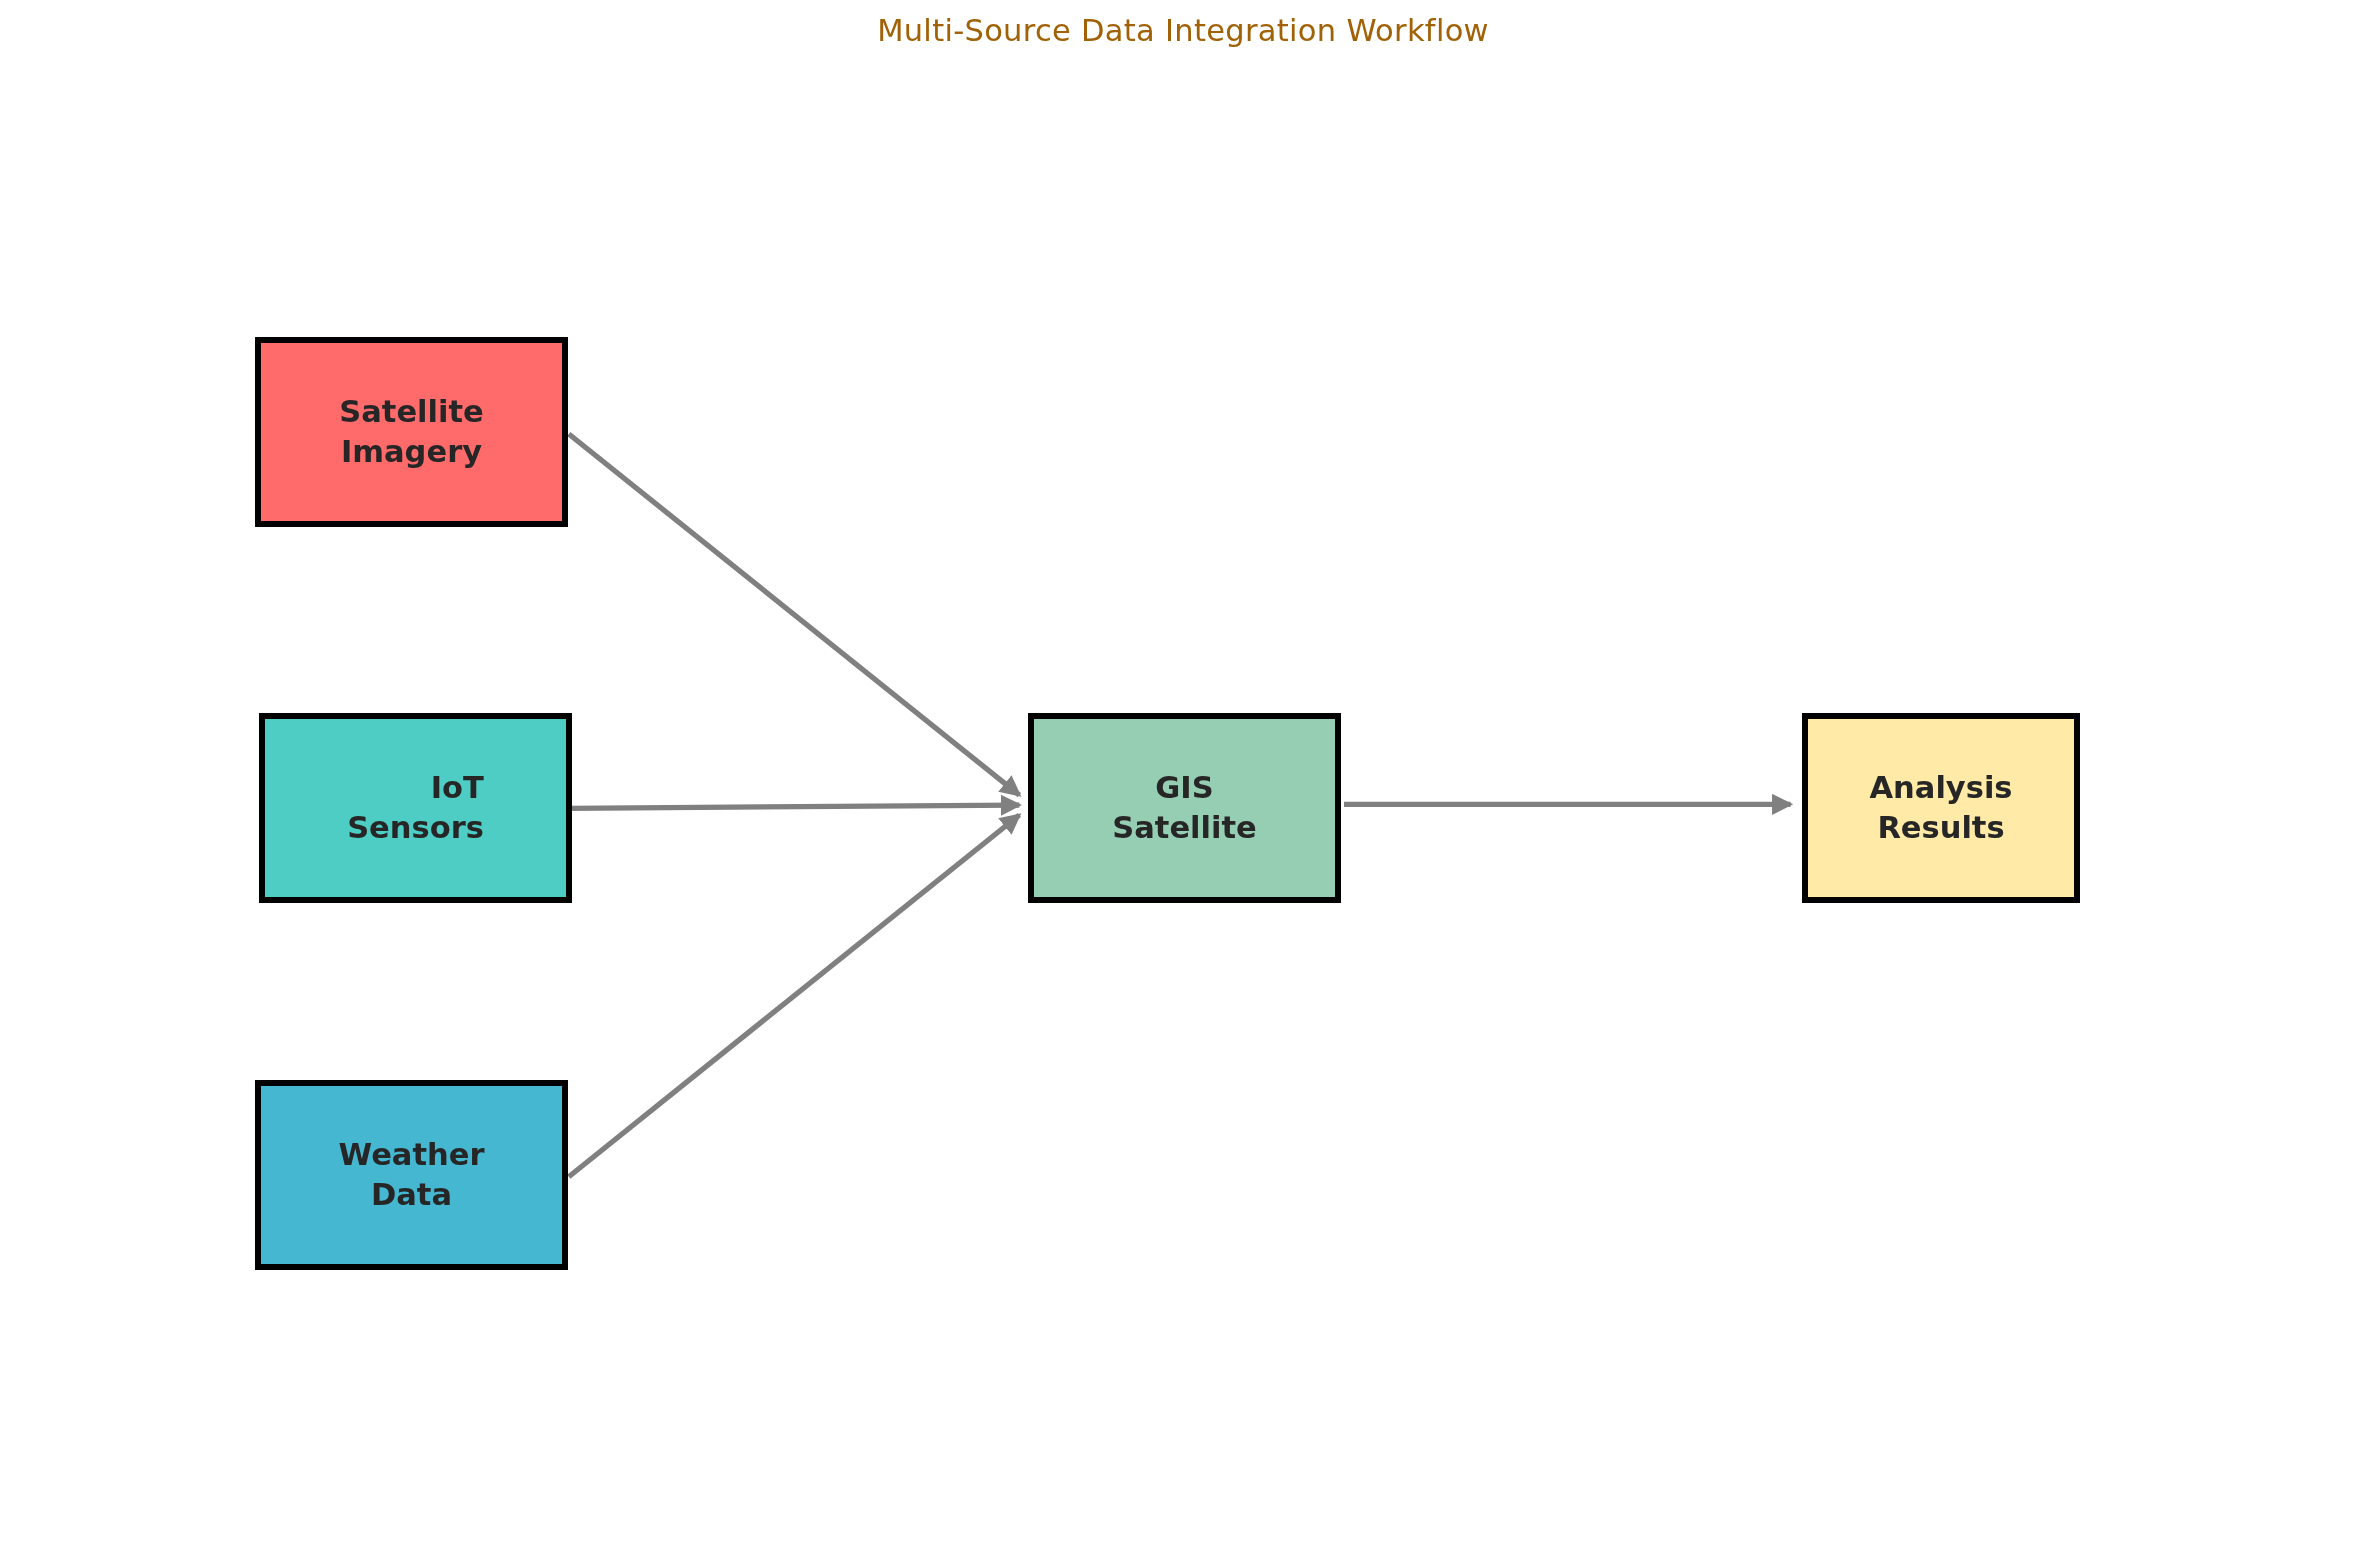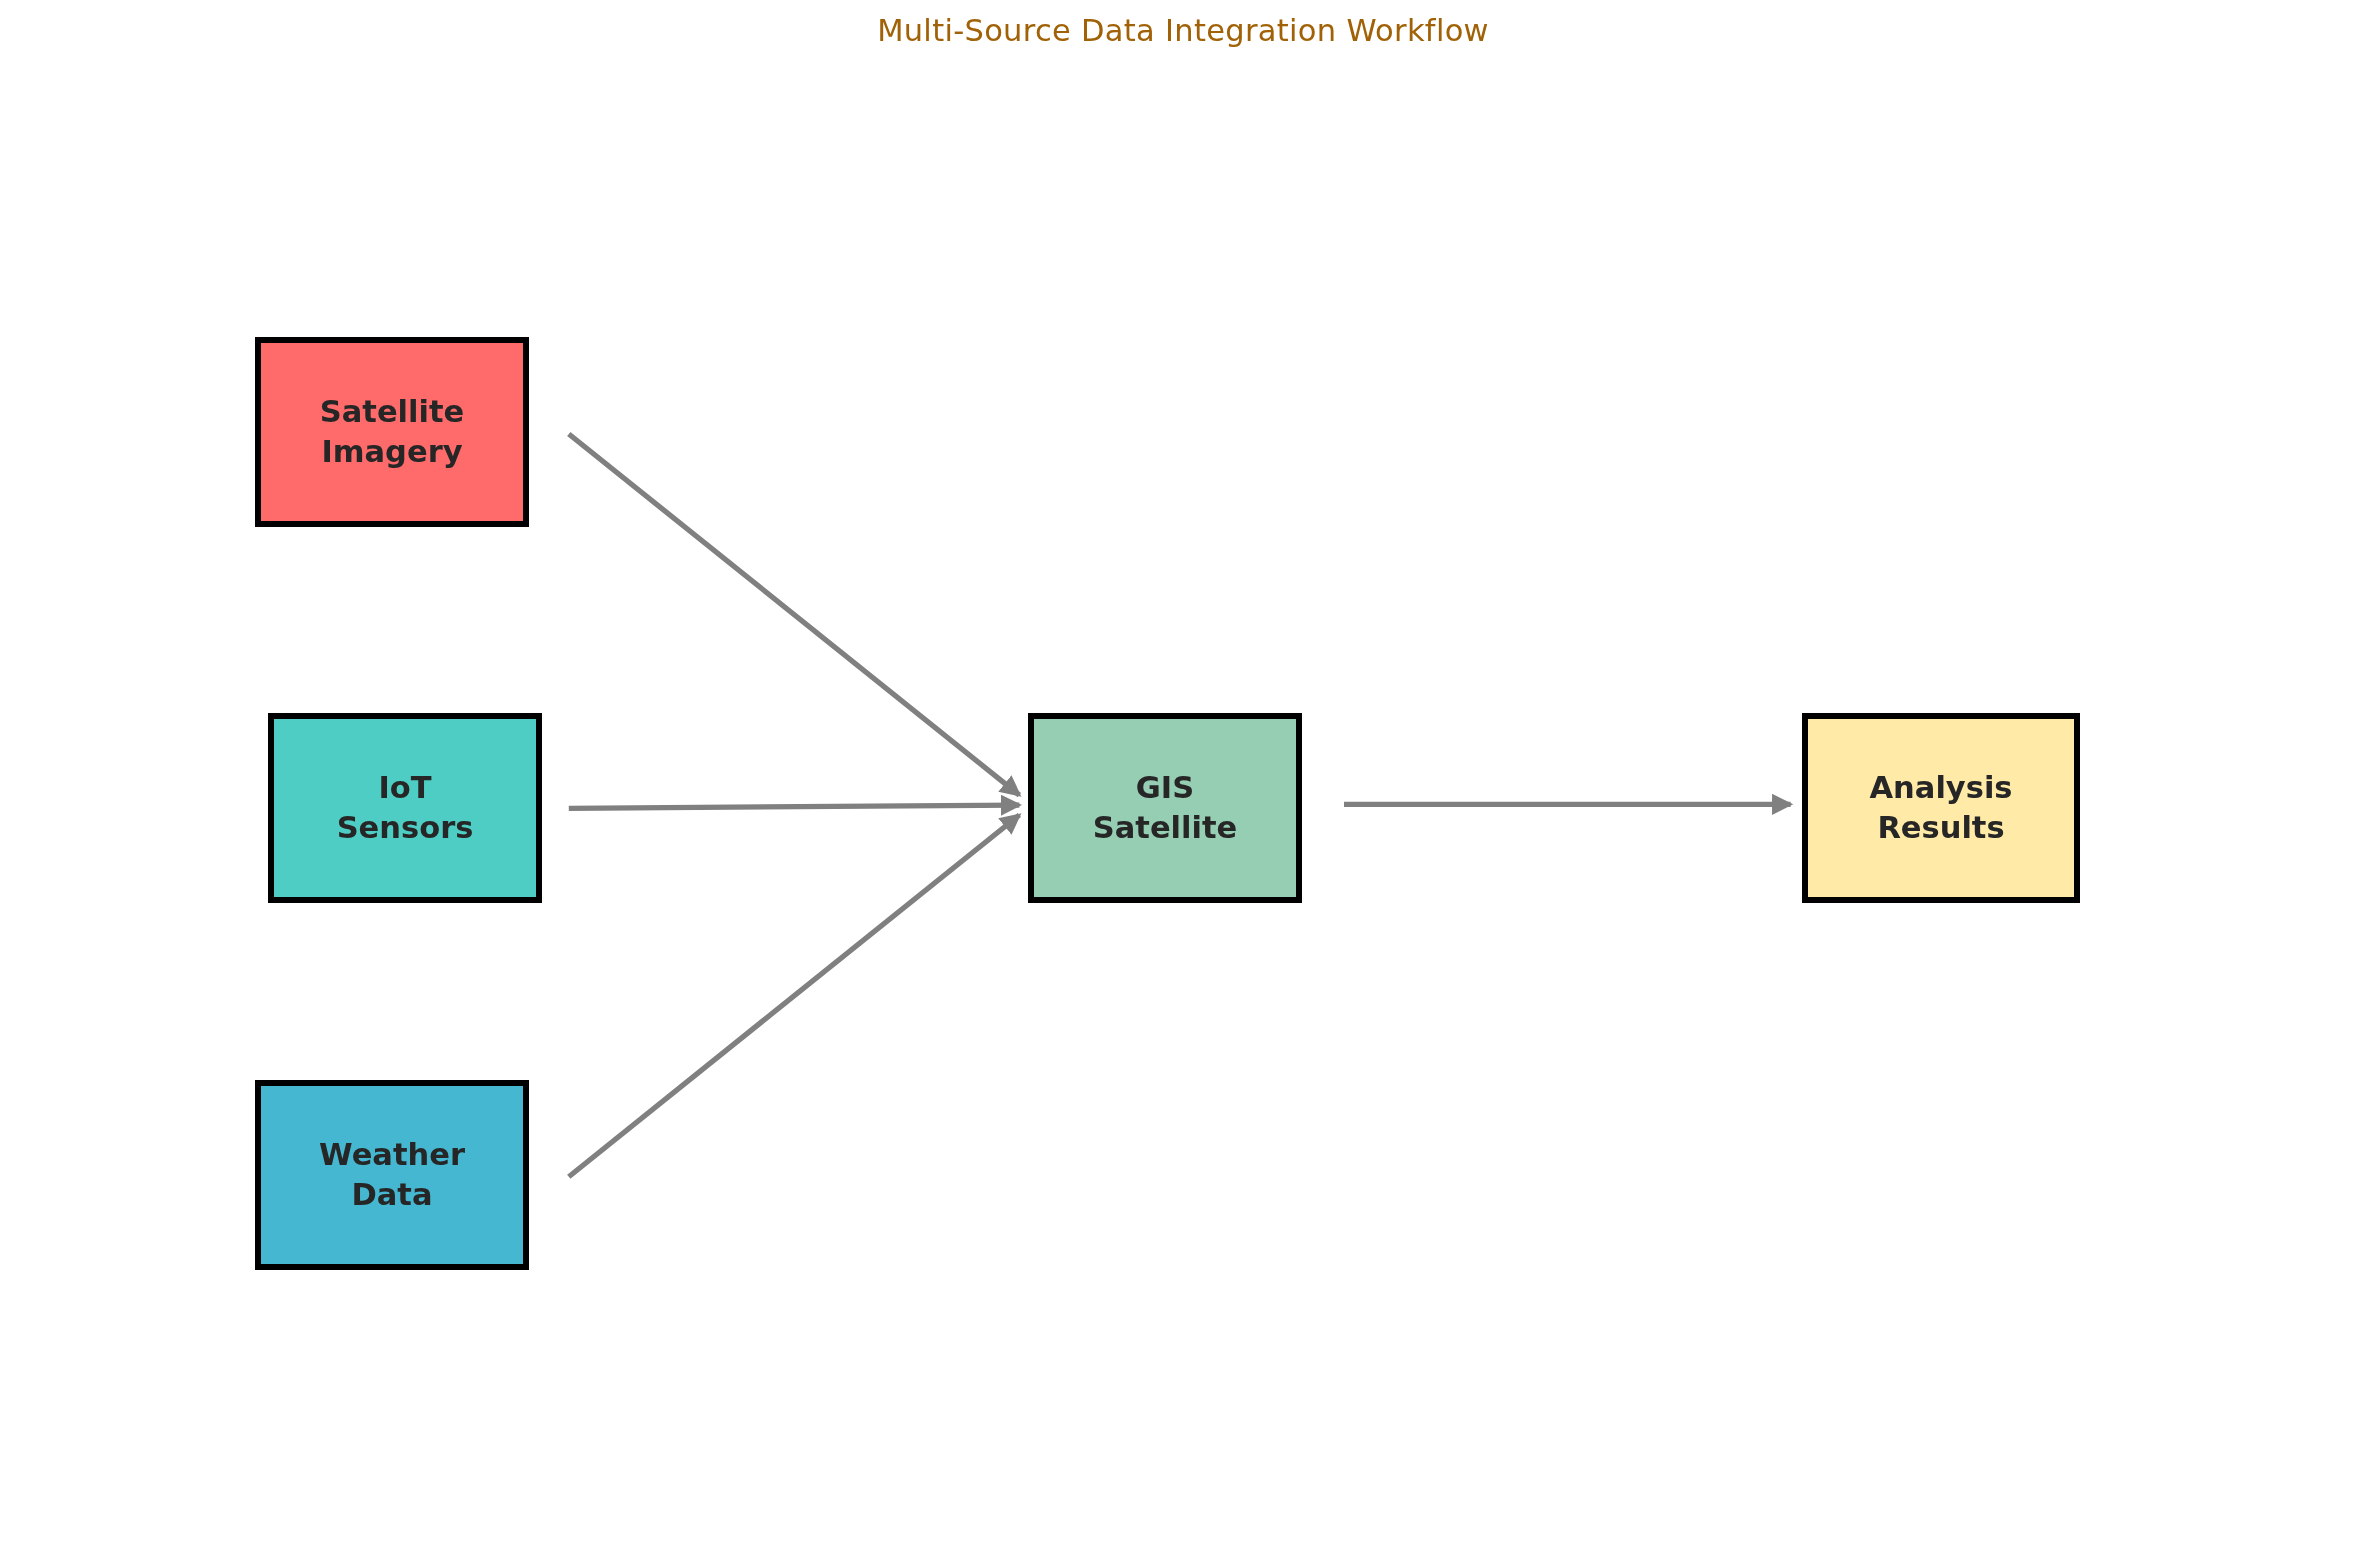--- a/index.html
+++ b/index.html
@@ -20,21 +20,21 @@
     top: 13.3px;
     width: 100%;
     text-align: center;
     font-size: 30.5px;
     font-weight: normal;
     letter-spacing: 0.3px;
   }
   .node {
     position: absolute;
     box-sizing: border-box;
-    width: 274px;
+    width: 313px;
     height: 190px;
     border: 6.6px solid #000000;
     display: flex;
     align-items: center;
     justify-content: center;
     text-align: center;
     font-size: 30.5px;
     font-weight: bold;
     line-height: 1.3;
     white-space: pre-line;
@@ -70,21 +70,21 @@
     </defs>
     <line class="edge" x1="858" y1="655" x2="1538" y2="1200" marker-end="url(#ah)"></line>
     <line class="edge" x1="858" y1="1220" x2="1538" y2="1215" marker-end="url(#ah)"></line>
     <line class="edge" x1="858" y1="1776" x2="1538" y2="1230" marker-end="url(#ah)"></line>
     <line class="edge" x1="2028" y1="1214" x2="2702" y2="1214" marker-end="url(#ah)"></line>
   </svg>
 
   <div class="node" style="left: 255px; top: 337px; background-color: rgb(255, 107, 107); border-color: rgb(0, 0, 0); color: rgb(38, 38, 38);">Satellite
 Imagery</div>
 
-  <div class="node" style="left: 268px; top: 713px; background-color: rgb(78, 205, 196); border-color: rgb(0, 0, 0); color: rgb(38, 38, 38);">IoT
+  <div class="node" style="left: 259px; top: 713px; background-color: rgb(78, 205, 196); border-color: rgb(0, 0, 0); color: rgb(38, 38, 38); text-align: right;">IoT
 Sensors</div>
 
   <div class="node" style="left: 255px; top: 1080px; background-color: rgb(69, 183, 209); border-color: rgb(0, 0, 0); color: rgb(38, 38, 38);">Weather
 Data</div>
 
   <div class="node" style="left: 1028px; top: 713px; background-color: rgb(150, 206, 180); border-color: rgb(0, 0, 0); color: rgb(38, 38, 38);">GIS
 Satellite</div>
 
   <div class="node" style="left: 1802px; top: 713px; width: 278px; background-color: rgb(255, 234, 167); border-color: rgb(0, 0, 0); color: rgb(38, 38, 38);">Analysis
 Results</div>

